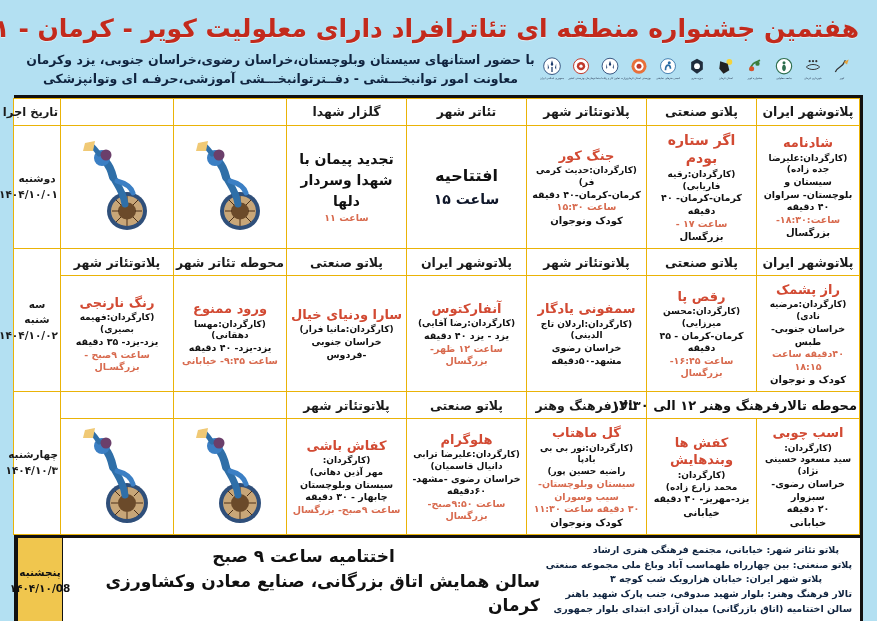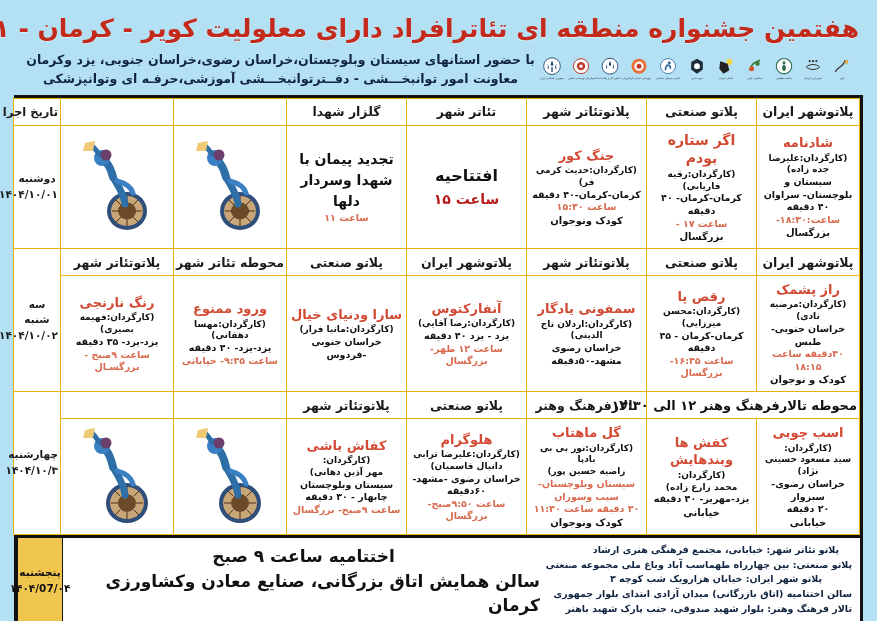--- a/index.html
+++ b/index.html
@@ -59,21 +59,21 @@
   td.hd.datehd{font-size:11.5px;}
 
   .cell{text-align:center;line-height:1.32;padding:3px 1px;}
   .play{color:#d24a33;font-weight:bold;font-size:13px;display:block;margin-bottom:1px;}
   .play.big{font-size:14px;}
   .dir{color:#111;font-weight:bold;font-size:9px;display:block;}
   .place{color:#111;font-weight:bold;font-size:9.5px;display:block;}
   .time{color:#d86a4e;font-weight:bold;font-size:9.5px;display:block;}
   .aud{color:#111;font-weight:bold;font-size:10px;display:block;}
   .opening{color:#111;font-weight:bold;font-size:16px;display:block;margin-bottom:4px;}
-  .opening-time{color:#b91c1c;font-weight:bold;font-size:14px;display:block;}
+  .opening-time{color:#0f172a;font-weight:bold;font-size:14px;display:block;}
   .pledge{color:#111;font-weight:bold;font-size:14px;display:block;line-height:1.5;}
 
   
   td.mascot{background:#fff;text-align:center;padding:0;}
   .mascot-art{width:100%;height:100%;display:flex;align-items:center;justify-content:center;}
 
   
   td.streethd{
     background:#f0c64e;color:#111;font-weight:bold;font-size:13px;text-align:center;
     white-space:nowrap;
@@ -546,26 +546,26 @@
       </tr>
     </tbody>
       </table>
   </div>
 
   <div class="footer">
     <div class="foot-addr">
       <div>پلاتو تئاتر شهر: خیابانی، مجتمع فرهنگی هنری ارشاد</div>
       <div>پلاتو صنعتی: بین چهارراه طهماسب آباد وباغ ملی مجموعه صنعتی</div>
       <div>پلاتو شهر ایران: خیابان هزارویک شب کوچه ۳</div>
+      <div>تالار فرهنگ وهنر: بلوار شهید صدوقی، جنب پارک شهید باهنر</div>
       <div>سالن اختتامیه (اتاق بازرگانی) میدان آزادی ابتدای بلوار جمهوری</div>
-      <div>تالار فرهنگ وهنر: بلوار شهید صدوقی، جنب پارک شهید باهنر</div>
     </div>
     <div class="foot-closing">
       <div class="c1">اختتامیه ساعت ۹ صبح</div>
       <div class="c2">سالن همایش اتاق بزرگانی، صنایع معادن وکشاورزی کرمان</div>
     </div>
     <div class="foot-date">
       <span>پنجشنبه</span>
-      <span>۱۴۰۴/07/۰۴</span>
+      <span>۱۴۰۴/۱۰/08</span>
     </div>
   </div>
 
 </div>
 
 </body></html>

